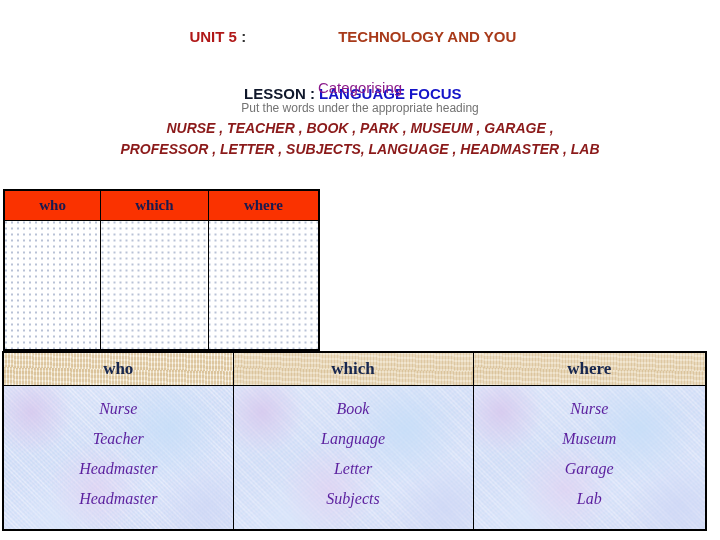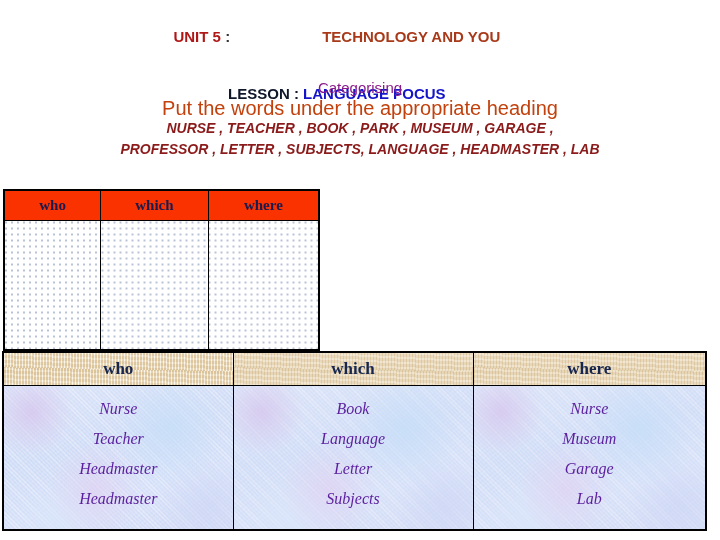--- a/index.html
+++ b/index.html
@@ -11,21 +11,21 @@
     width: 720px;
     height: 540px;
     position: relative;
     overflow: hidden;
     font-family: "Liberation Sans", sans-serif;
   }
 
   
   #title-block {
     position: absolute;
-    left: 0;
+    left: 16px;
     top: 8px;
     width: 657px;
     text-align: center;
   }
   .title-line {
     font-family: "Liberation Sans", sans-serif;
     font-weight: bold;
     font-size: 15px;
     line-height: 19px;
     white-space: pre;
@@ -51,22 +51,22 @@
     font-size: 15px;
     line-height: 20px;
     color: #7d1d7d;
     white-space: nowrap;
   }
   #instr-heading {
     color: #8b1a8b;
     font-size: 15px;
   }
   #instr-sub {
-    color: #c2410c;
-    font-size: 20px;
+    color: #737373;
+    font-size: 12px;
   }
   .wordlist {
     font-family: "Liberation Sans", sans-serif;
     font-style: italic;
     font-weight: bold;
     font-size: 14px;
     line-height: 21px;
     color: #8b1a1a;
     white-space: nowrap;
   }

